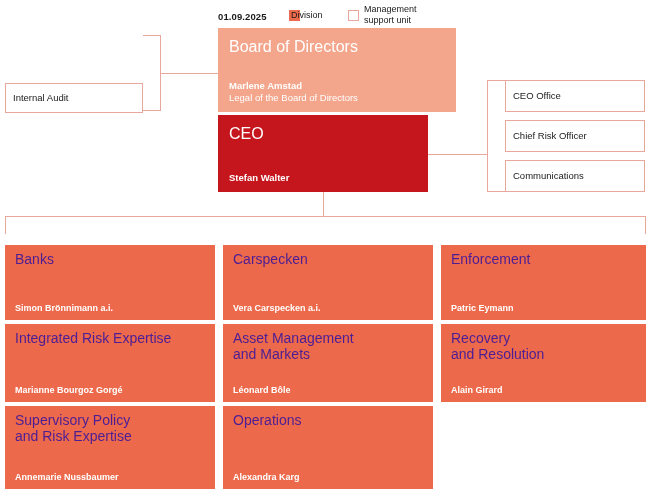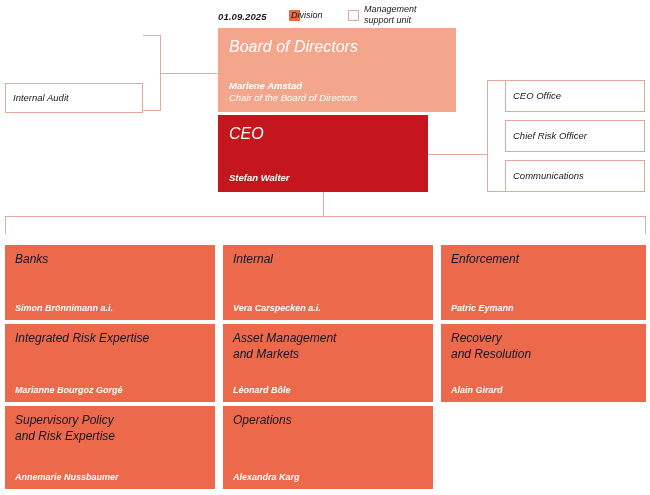--- a/index.html
+++ b/index.html
@@ -11,21 +11,20 @@
   body {
     font-family: "Liberation Sans", sans-serif;
     -webkit-font-smoothing: antialiased;
   }
   #chart-root {
     position: relative;
     width: 650px;
     height: 495px;
     background: #ffffff;
     overflow: hidden;
-    font-style: italic;
   }
 
   
   .legend-date {
     position: absolute;
     left: 218px;
     top: 11px;
     font-size: 9.5px;
     font-weight: bold;
     color: #1a1a1a;
@@ -134,22 +133,22 @@
   }
 
   
   .division-box {
     background: #EC6A4B;
     padding: 7px 10px 6px 10px;
     display: flex;
     flex-direction: column;
   }
   .division-title {
-    font-size: 12px;
-    color: #0f172a;
+    font-size: 14px;
+    color: #4c1d95;
     line-height: 15.5px;
     white-space: pre-line;
   }
   .division-head {
     margin-top: auto;
     font-size: 9px;
     font-weight: bold;
     color: #ffffff;
     line-height: 11px;
   }
@@ -183,21 +182,21 @@
 
   <div class="line line-h" style="left:143px; top:35px;  width:18px;"></div>
   <div class="line line-h" style="left:143px; top:110px; width:18px;"></div>
   <div class="line line-v" style="left:160px; top:35px;  height:76px;"></div>
   <div class="line line-h" style="left:160px; top:73px;  width:58px;"></div>
 
   <div class="node board-box" style="left:218px; top:28px; width:238px; height:84px;">
     <div class="board-title">Board of Directors</div>
     <div class="board-person">
       <div class="board-name">Marlene Amstad</div>
-      <div class="board-role">Chair of the Board of Directors</div>
+      <div class="board-role">Legal of the Board of Directors</div>
     </div>
   </div>
 
   <div class="node ceo-box" style="left:218px; top:115px; width:210px; height:77px;">
     <div class="ceo-title">CEO</div>
     <div class="ceo-name">Stefan Walter</div>
   </div>
 
   <div class="node msu-box" style="left:505px; top:80px; width:140px; height:32px;">
     <span class="msu-label">CEO Office</span>
@@ -220,21 +219,21 @@
   <div class="line line-h" style="left:5px;   top:216px; width:641px;"></div>
   <div class="line line-v" style="left:5px;   top:216px; height:18px;"></div>
   <div class="line line-v" style="left:645px; top:216px; height:18px;"></div>
 
   <div class="node division-box" style="left:5px; top:245px; width:210px; height:75px;">
     <div class="division-title">Banks</div>
     <div class="division-head">Simon Brönnimann a.i.</div>
   </div>
 
   <div class="node division-box" style="left:223px; top:245px; width:210px; height:75px;">
-    <div class="division-title">Internal</div>
+    <div class="division-title">Carspecken</div>
     <div class="division-head">Vera Carspecken a.i.</div>
   </div>
 
   <div class="node division-box" style="left:441px; top:245px; width:205px; height:75px;">
     <div class="division-title">Enforcement</div>
     <div class="division-head">Patric Eymann</div>
   </div>
 
   <div class="node division-box" style="left:5px; top:324px; width:210px; height:78px;">
     <div class="division-title">Integrated Risk Expertise</div>

